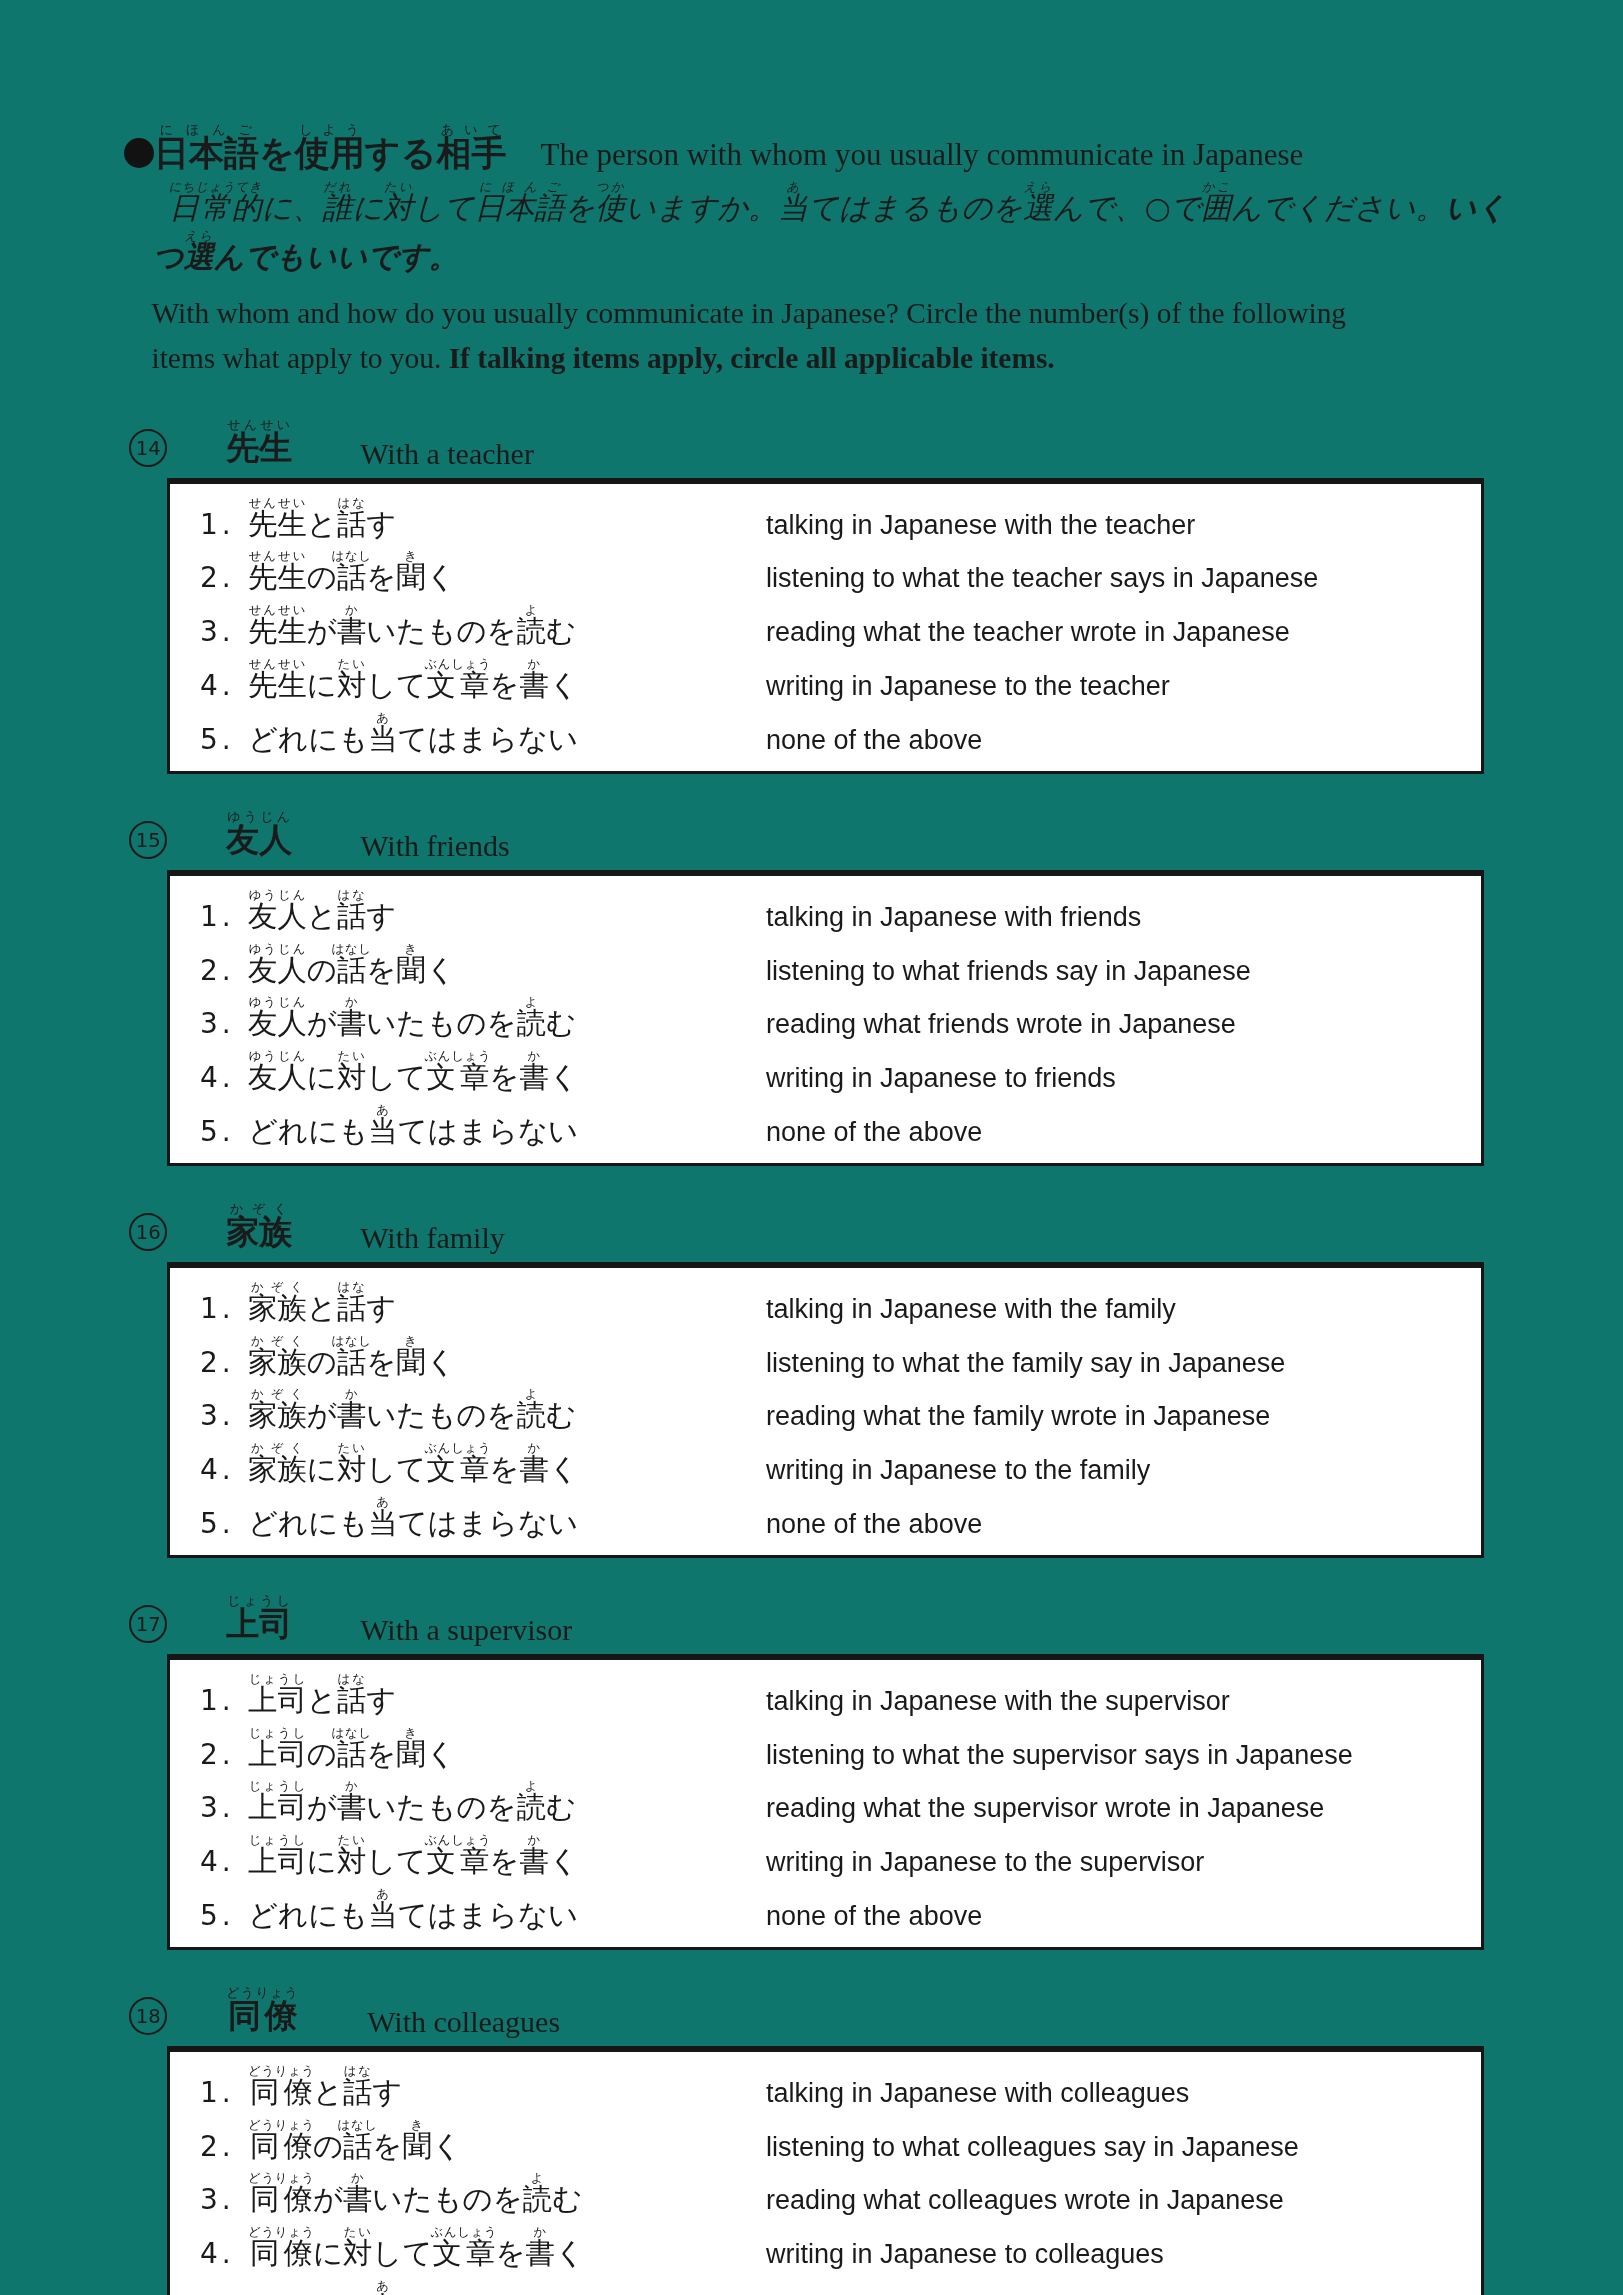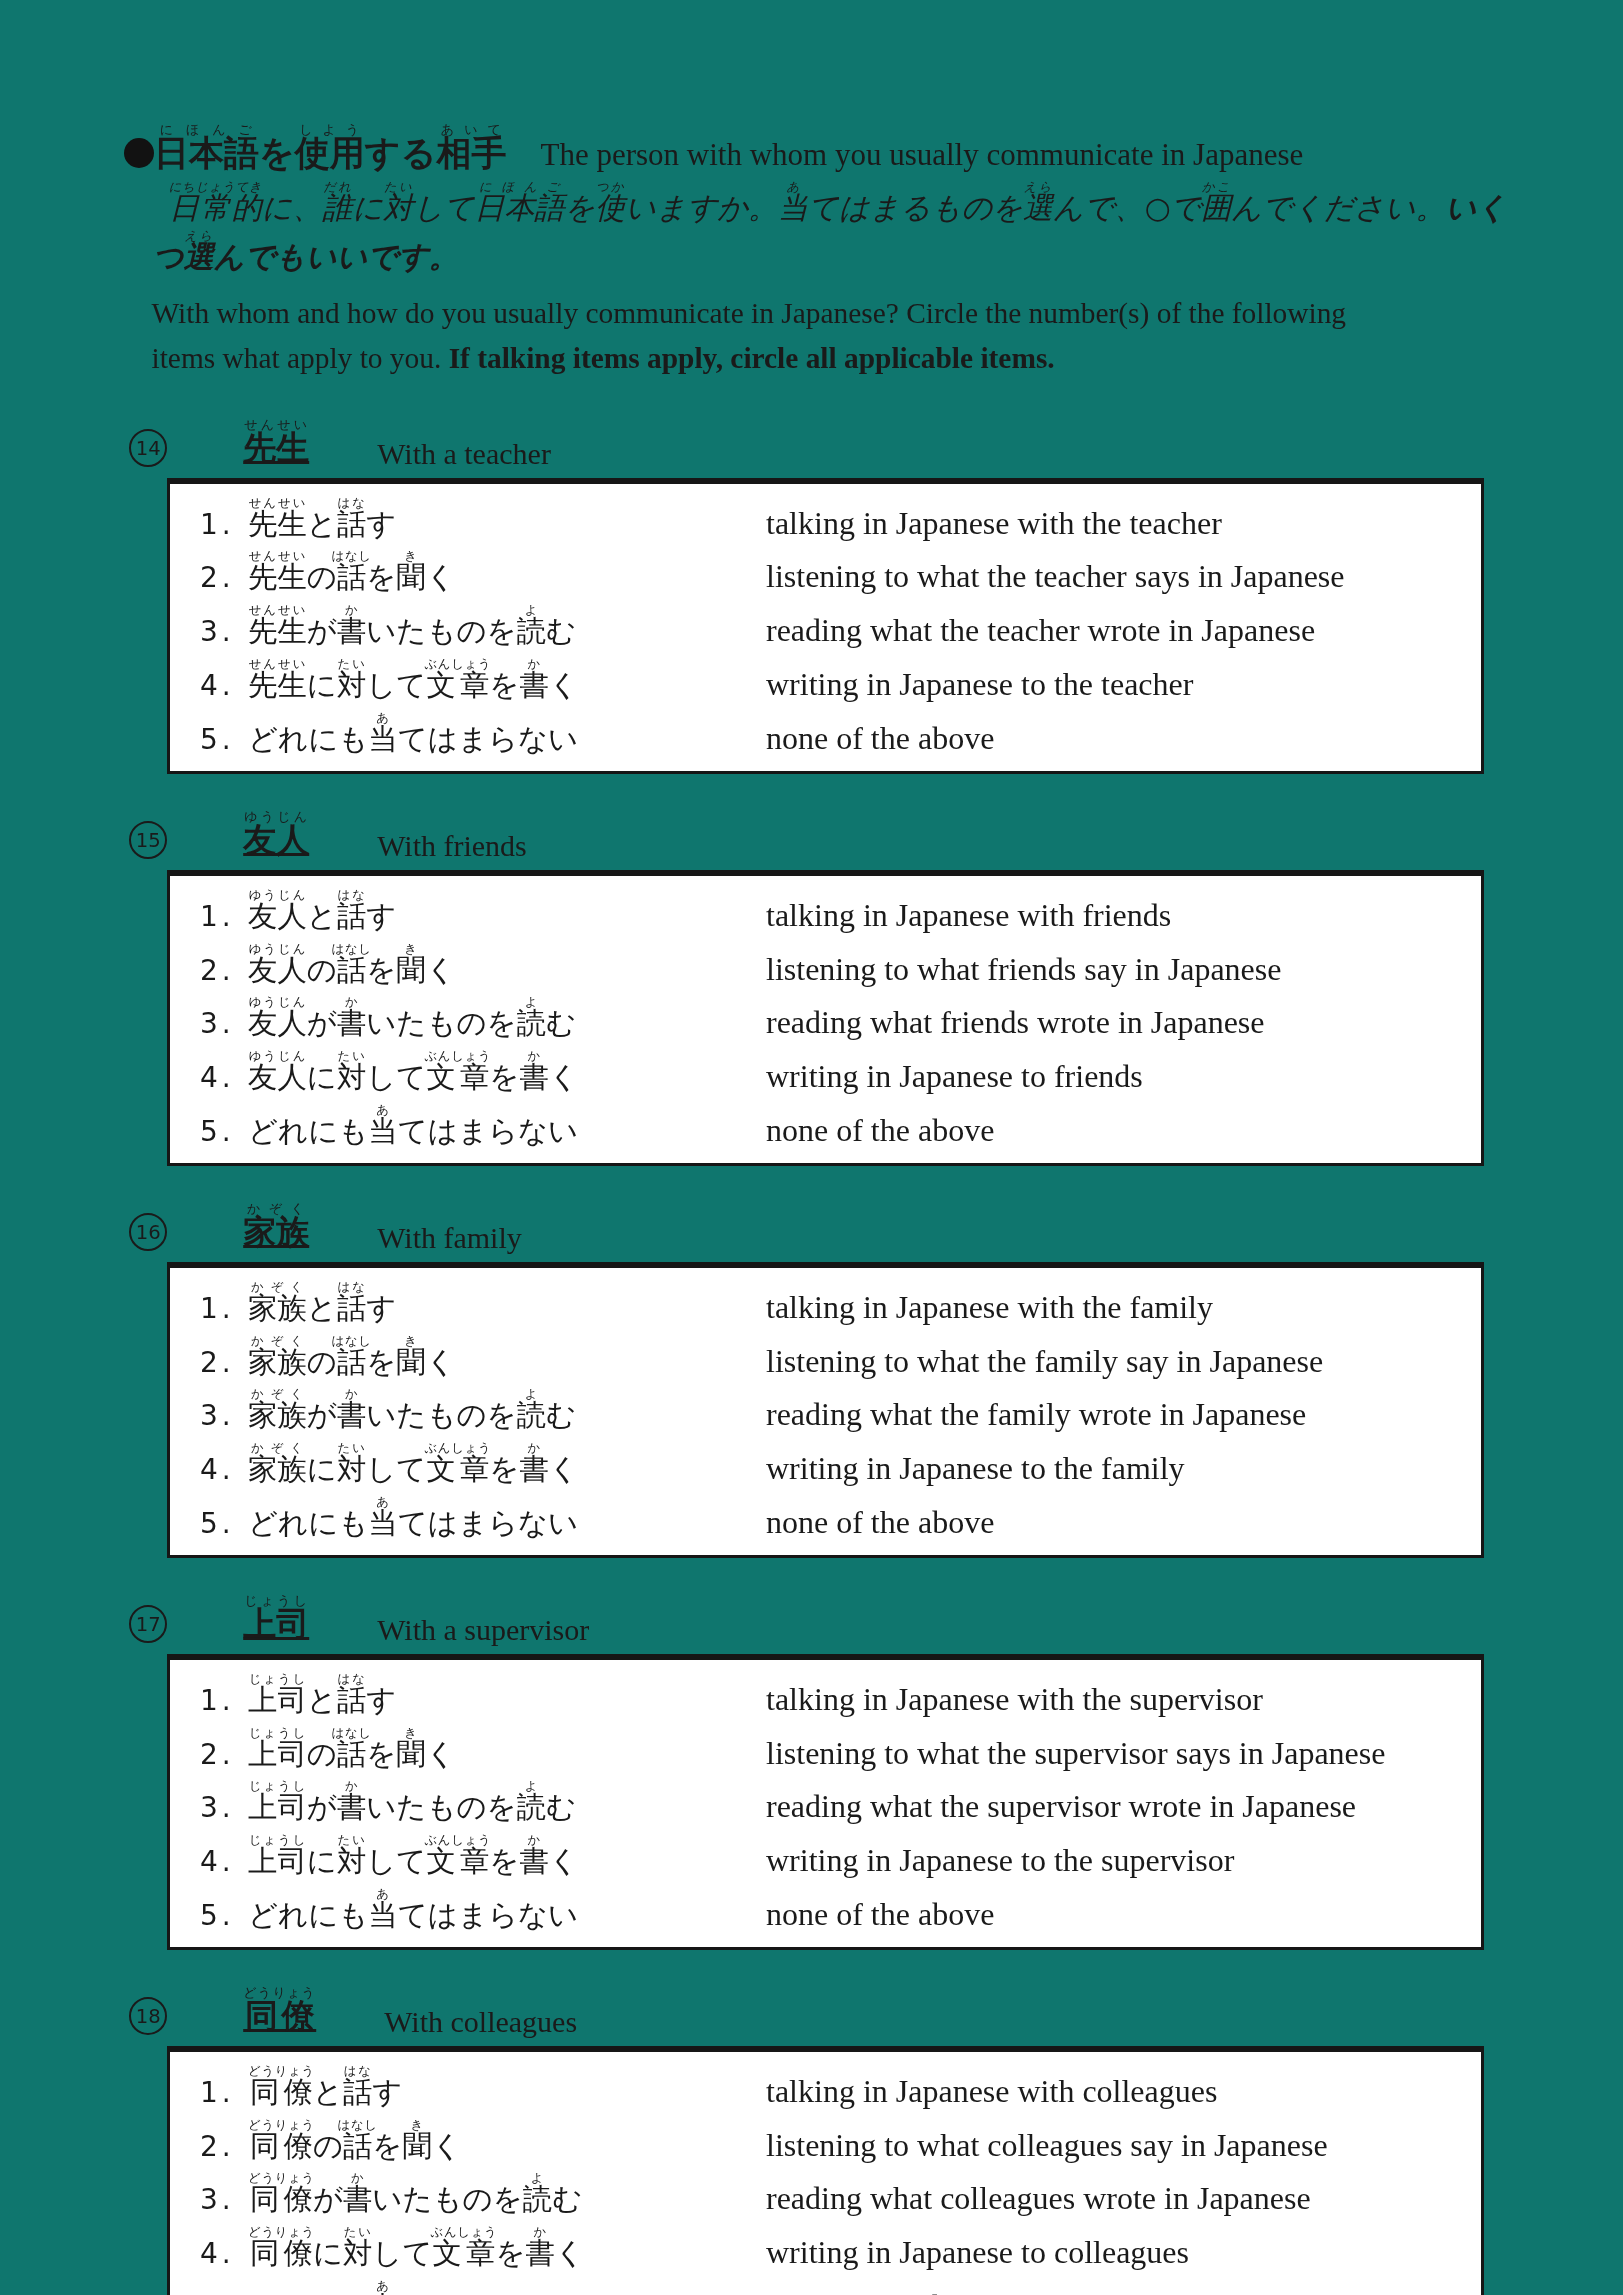--- a/index.html
+++ b/index.html
@@ -20,32 +20,32 @@
   .jp-line{line-height:1.5;font-style:italic;}
   .jp-line.indent{text-indent:15.7px;}
   .jp-inst rt{font-size:12.4px;letter-spacing:0.7px;}
   .en-inst{margin-left:27.5px;margin-top:11.8px;font-family:"Liberation Serif",serif;font-size:29.4px;line-height:1.55;}
   
   .section{margin-top:36px;}
   .sec-head{display:flex;align-items:flex-end;margin-left:5.2px;white-space:nowrap;gap:42px;}
   .badge{flex:none;width:34px;height:34px;border:2px solid #1a1a1a;border-radius:50%;
          display:flex;align-items:center;justify-content:center;
          font-size:19.6px;font-weight:500;margin-bottom:5.2px;}
-  .sec-title-jp{font-size:33px;font-weight:bold;margin-left:34px;line-height:1.5;text-decoration:underline;}
+  .sec-title-jp{font-size:33px;font-weight:bold;margin-left:17px;line-height:1.5;}
   .sec-title-jp rt{font-size:13px;letter-spacing:1.3px;}
   .sec-title-en{font-family:"Liberation Serif",serif;font-size:30px;margin-left:26px;padding-bottom:1.3px;}
   .box{box-sizing:border-box;margin-left:43px;margin-top:5.2px;width:1317px;
        border:3.9px solid #161616;border-top-width:6.5px;
        padding:13px 9.2px 9.2px 30px;background:#fff;}
   .item{display:flex;align-items:baseline;margin-bottom:5.2px;}
   .item:last-child{margin-bottom:1.3px;}
   .item-num{flex:none;width:48px;font-size:28px;letter-spacing:3.9px;}
   .item-jp{flex:none;width:518px;font-size:29.4px;line-height:1.45;white-space:nowrap;}
   .item-jp rt{font-size:12.4px;letter-spacing:0.7px;}
-  .item-en{font-family:Liberation Serif, serif;font-size:32px;}
+  .item-en{font-family:Liberation Sans, sans-serif;font-size:27px;}
 </style>
 </head>
 <body>
 
 <div class="page">
 
   <div class="header-row">
     <span class="bullet"></span>
     <span class="h-title-jp"><ruby>日本語<rt>にほんご</rt></ruby>を<ruby>使用<rt>しよう</rt></ruby>する<ruby>相手<rt>あいて</rt></ruby></span>
     <span class="h-title-en">The person with whom you usually communicate in Japanese</span>

